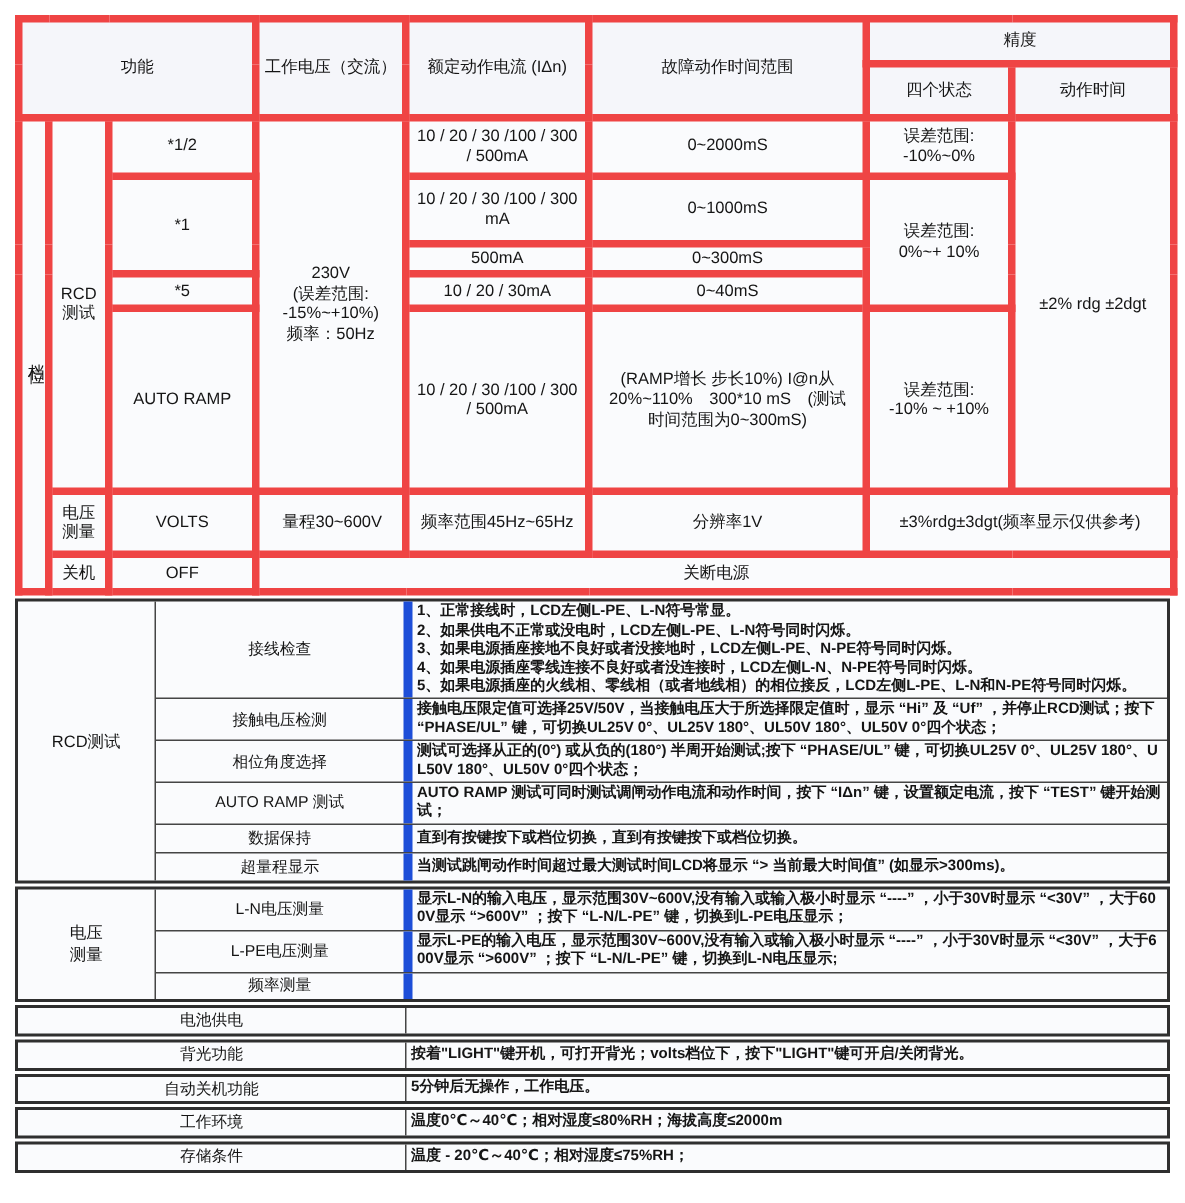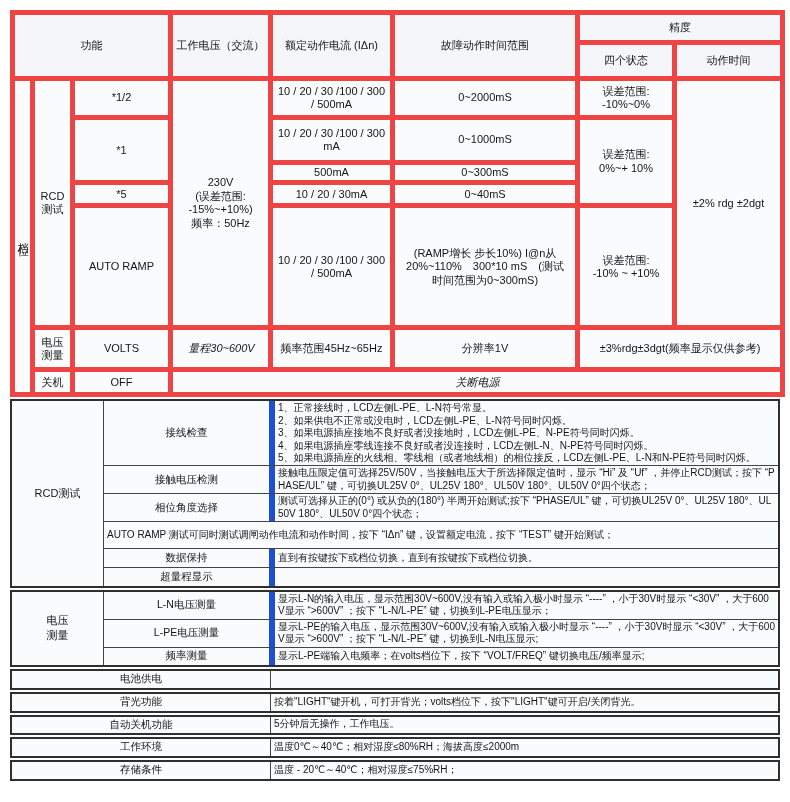--- a/index.html
+++ b/index.html
@@ -16,21 +16,21 @@
   .t1 td {
     border:5px solid #ef4444;
     background:#fafbfd;
     text-align:center; vertical-align:middle;
     font-size:11px; line-height:1.22;
     padding:1px 2px;
     word-break:break-all;
   }
   .t1 td.hd { background:#f5f6fa; }
   .pl { white-space:pre-line; }
-  .tl { text-align:left; padding-left:4px !important;font-style:italic; }
+  .tl { text-align:left; padding-left:4px !important; }
   .vert {
     writing-mode:vertical-lr; text-orientation:upright;
     font-size:15px; letter-spacing:3px; padding:0 !important;
   }
   .sm { font-size:10.5px; }
 
   
   .box {
     border:2px solid #2f2f2f; margin-top:2px;
     display:flex; align-items:stretch; background:#fafbfd;
@@ -49,21 +49,21 @@
     display:flex; align-items:center; justify-content:center;
     font-size:10.5px; text-align:center;
   }
   .lbl2 {
     width:258px; border-right:1px solid #454545; flex:none;
     display:flex; align-items:center; justify-content:center;
     font-size:10.5px; text-align:left;
   }
   .txt {
     flex:1; font-size:10px; line-height:12.4px;
-    padding:1px 3px; display:flex; align-items:center; text-align:left;
+    padding:1px 3px; display:flex; align-items:center; text-align:left;font-weight:bold;
   }
   .txt .inner { white-space:pre-line; word-break:break-all; }
 </style>
 </head>
 <body>
 
 <div class="wrap">
 
   <table class="t1">
     <colgroup>
@@ -167,32 +167,36 @@
             <span class="inner">接触电压限定值可选择25V/50V，当接触电压大于所选择限定值时，显示 “Hi” 及 “Uf” ，并停止RCD测试；按下 “PHASE/UL” 键，可切换UL25V 0°、UL25V 180°、UL50V 180°、UL50V 0°四个状态；</span>
           </div>
       </div>
       <div class="row" style="min-height:26px">
         <div class="lbl">相位角度选择</div>
         <div class="txt">
             <span class="inner">测试可选择从正的(0°) 或从负的(180°) 半周开始测试;按下 “PHASE/UL” 键，可切换UL25V 0°、UL25V 180°、UL50V 180°、UL50V 0°四个状态；</span>
           </div>
       </div>
       <div class="row" style="min-height:26px">
+        <div class="lbl">AUTO RAMP 测试</div>
         <div class="txt">
             <span class="inner">AUTO RAMP 测试可同时测试调闸动作电流和动作时间，按下 “IΔn” 键，设置额定电流，按下 “TEST” 键开始测试；</span>
           </div>
       </div>
       <div class="row" style="min-height:18px">
         <div class="lbl">数据保持</div>
         <div class="txt">
             <span class="inner">直到有按键按下或档位切换，直到有按键按下或档位切换。</span>
           </div>
       </div>
       <div class="row" style="min-height:18px">
         <div class="lbl">超量程显示</div>
+        <div class="txt">
+            <span class="inner">当测试跳闸动作时间超过最大测试时间LCD将显示 “&gt; 当前最大时间值” (如显示&gt;300ms)。</span>
+          </div>
       </div>
     </div>
   </div>
 
   <div class="box">
     <div class="side">
         <span class="cjk2">电压测量</span>
       </div>
     <div class="rows">
       <div class="row" style="min-height:22px">
@@ -202,23 +206,20 @@
           </div>
       </div>
       <div class="row" style="min-height:22px">
         <div class="lbl">L-PE电压测量</div>
         <div class="txt">
             <span class="inner">显示L-PE的输入电压，显示范围30V~600V,没有输入或输入极小时显示 “----” ，小于30V时显示 “&lt;30V” ，大于600V显示 “&gt;600V” ；按下 “L-N/L-PE” 键，切换到L-N电压显示;</span>
           </div>
       </div>
       <div class="row" style="min-height:17px">
         <div class="lbl">频率测量</div>
-        <div class="txt">
-            <span class="inner">显示L-PE端输入电频率；在volts档位下，按下 “VOLT/FREQ” 键切换电压/频率显示;</span>
-          </div>
       </div>
     </div>
   </div>
 
   <div class="box" style="min-height:17px">
     <div class="lbl2">电池供电</div>
   </div>
   <div class="box" style="min-height:17px">
     <div class="lbl2">背光功能</div>
     <div class="txt">

